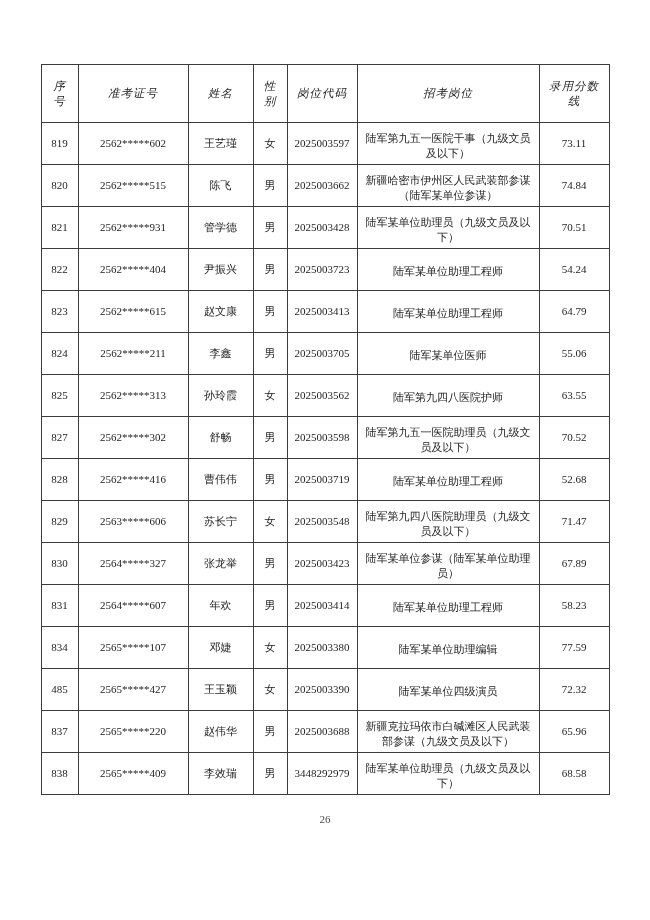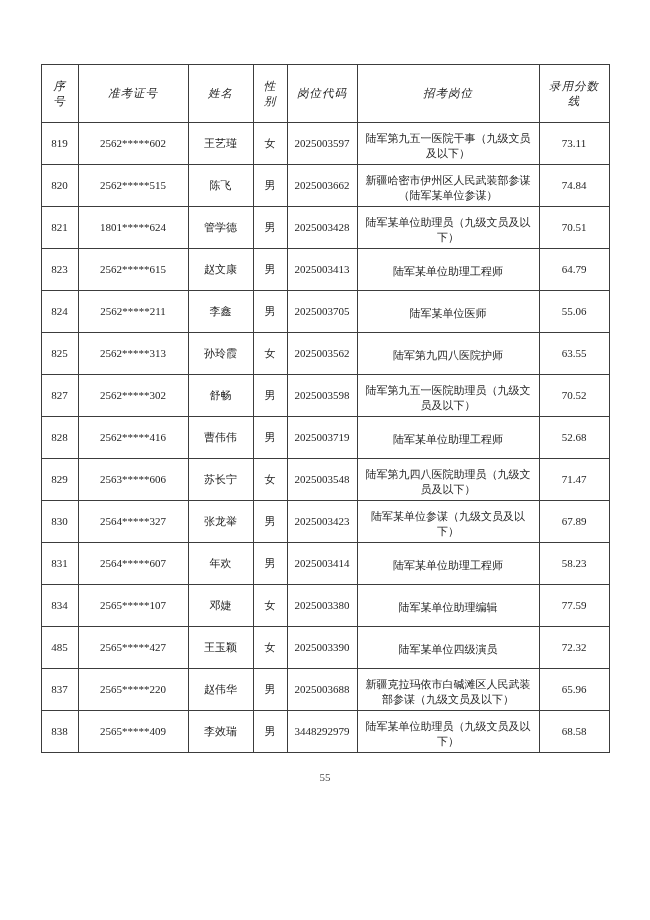--- a/index.html
+++ b/index.html
@@ -106,28 +106,37 @@
           <td class="c0">820</td>
           <td class="c1">2562*****515</td>
           <td class="c2">陈飞</td>
           <td class="c3">男</td>
           <td class="c4">2025003662</td>
           <td class="c5">新疆哈密市伊州区人民武装部参谋（陆军某单位参谋）</td>
           <td class="c6">74.84</td>
         </tr>
         <tr>
           <td class="c0">821</td>
-          <td class="c1">1801*****624</td>
+          <td class="c1">2562*****931</td>
           <td class="c2">管学德</td>
           <td class="c3">男</td>
           <td class="c4">2025003428</td>
           <td class="c5">陆军某单位助理员（九级文员及以下）</td>
           <td class="c6">70.51</td>
         </tr>
         <tr>
+          <td class="c0">822</td>
+          <td class="c1">2562*****404</td>
+          <td class="c2">尹振兴</td>
+          <td class="c3">男</td>
+          <td class="c4">2025003723</td>
+          <td class="c5">陆军某单位助理工程师</td>
+          <td class="c6">54.24</td>
+        </tr>
+        <tr>
           <td class="c0">823</td>
           <td class="c1">2562*****615</td>
           <td class="c2">赵文康</td>
           <td class="c3">男</td>
           <td class="c4">2025003413</td>
           <td class="c5">陆军某单位助理工程师</td>
           <td class="c6">64.79</td>
         </tr>
         <tr>
           <td class="c0">824</td>
@@ -173,21 +182,21 @@
           <td class="c4">2025003548</td>
           <td class="c5">陆军第九四八医院助理员（九级文员及以下）</td>
           <td class="c6">71.47</td>
         </tr>
         <tr>
           <td class="c0">830</td>
           <td class="c1">2564*****327</td>
           <td class="c2">张龙举</td>
           <td class="c3">男</td>
           <td class="c4">2025003423</td>
-          <td class="c5">陆军某单位参谋（九级文员及以下）</td>
+          <td class="c5">陆军某单位参谋（陆军某单位助理员）</td>
           <td class="c6">67.89</td>
         </tr>
         <tr>
           <td class="c0">831</td>
           <td class="c1">2564*****607</td>
           <td class="c2">年欢</td>
           <td class="c3">男</td>
           <td class="c4">2025003414</td>
           <td class="c5">陆军某单位助理工程师</td>
           <td class="c6">58.23</td>
@@ -224,15 +233,15 @@
           <td class="c1">2565*****409</td>
           <td class="c2">李效瑞</td>
           <td class="c3">男</td>
           <td class="c4">3448292979</td>
           <td class="c5">陆军某单位助理员（九级文员及以下）</td>
           <td class="c6">68.58</td>
         </tr>
       </tbody>
   </table>
 
-  <div class="page-number">55</div>
+  <div class="page-number">26</div>
 
 </div>
 
 </body></html>

